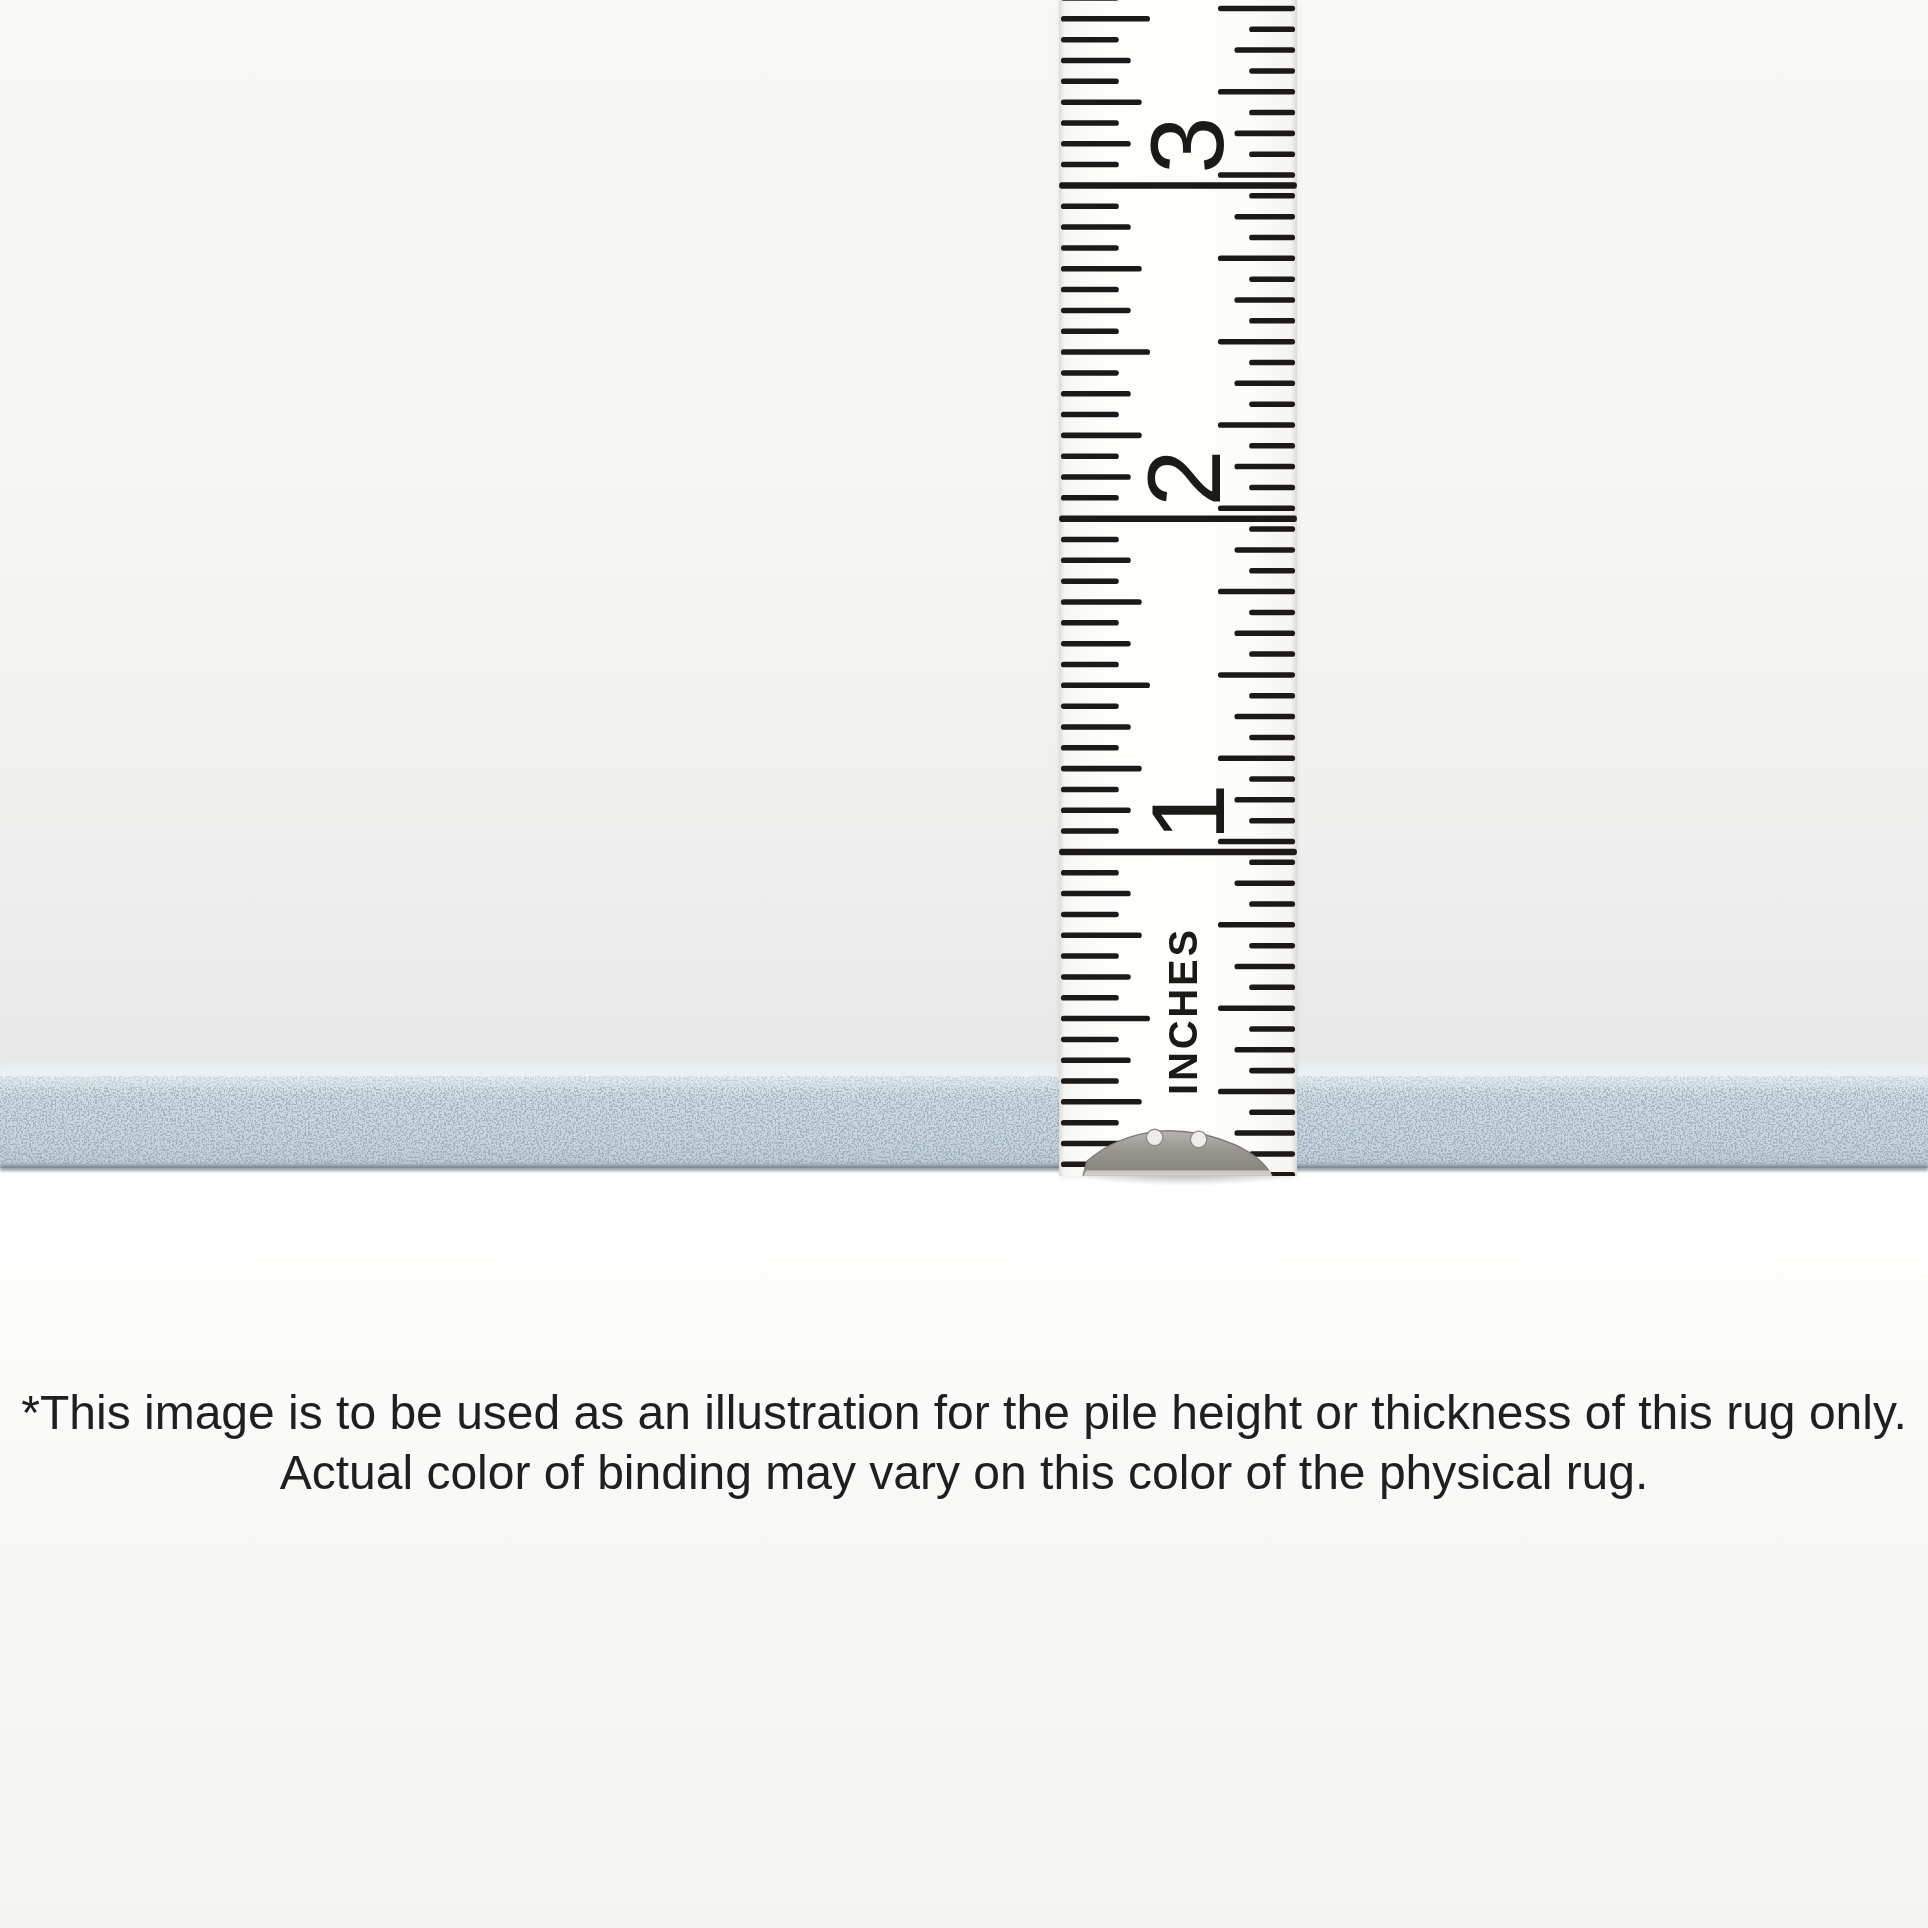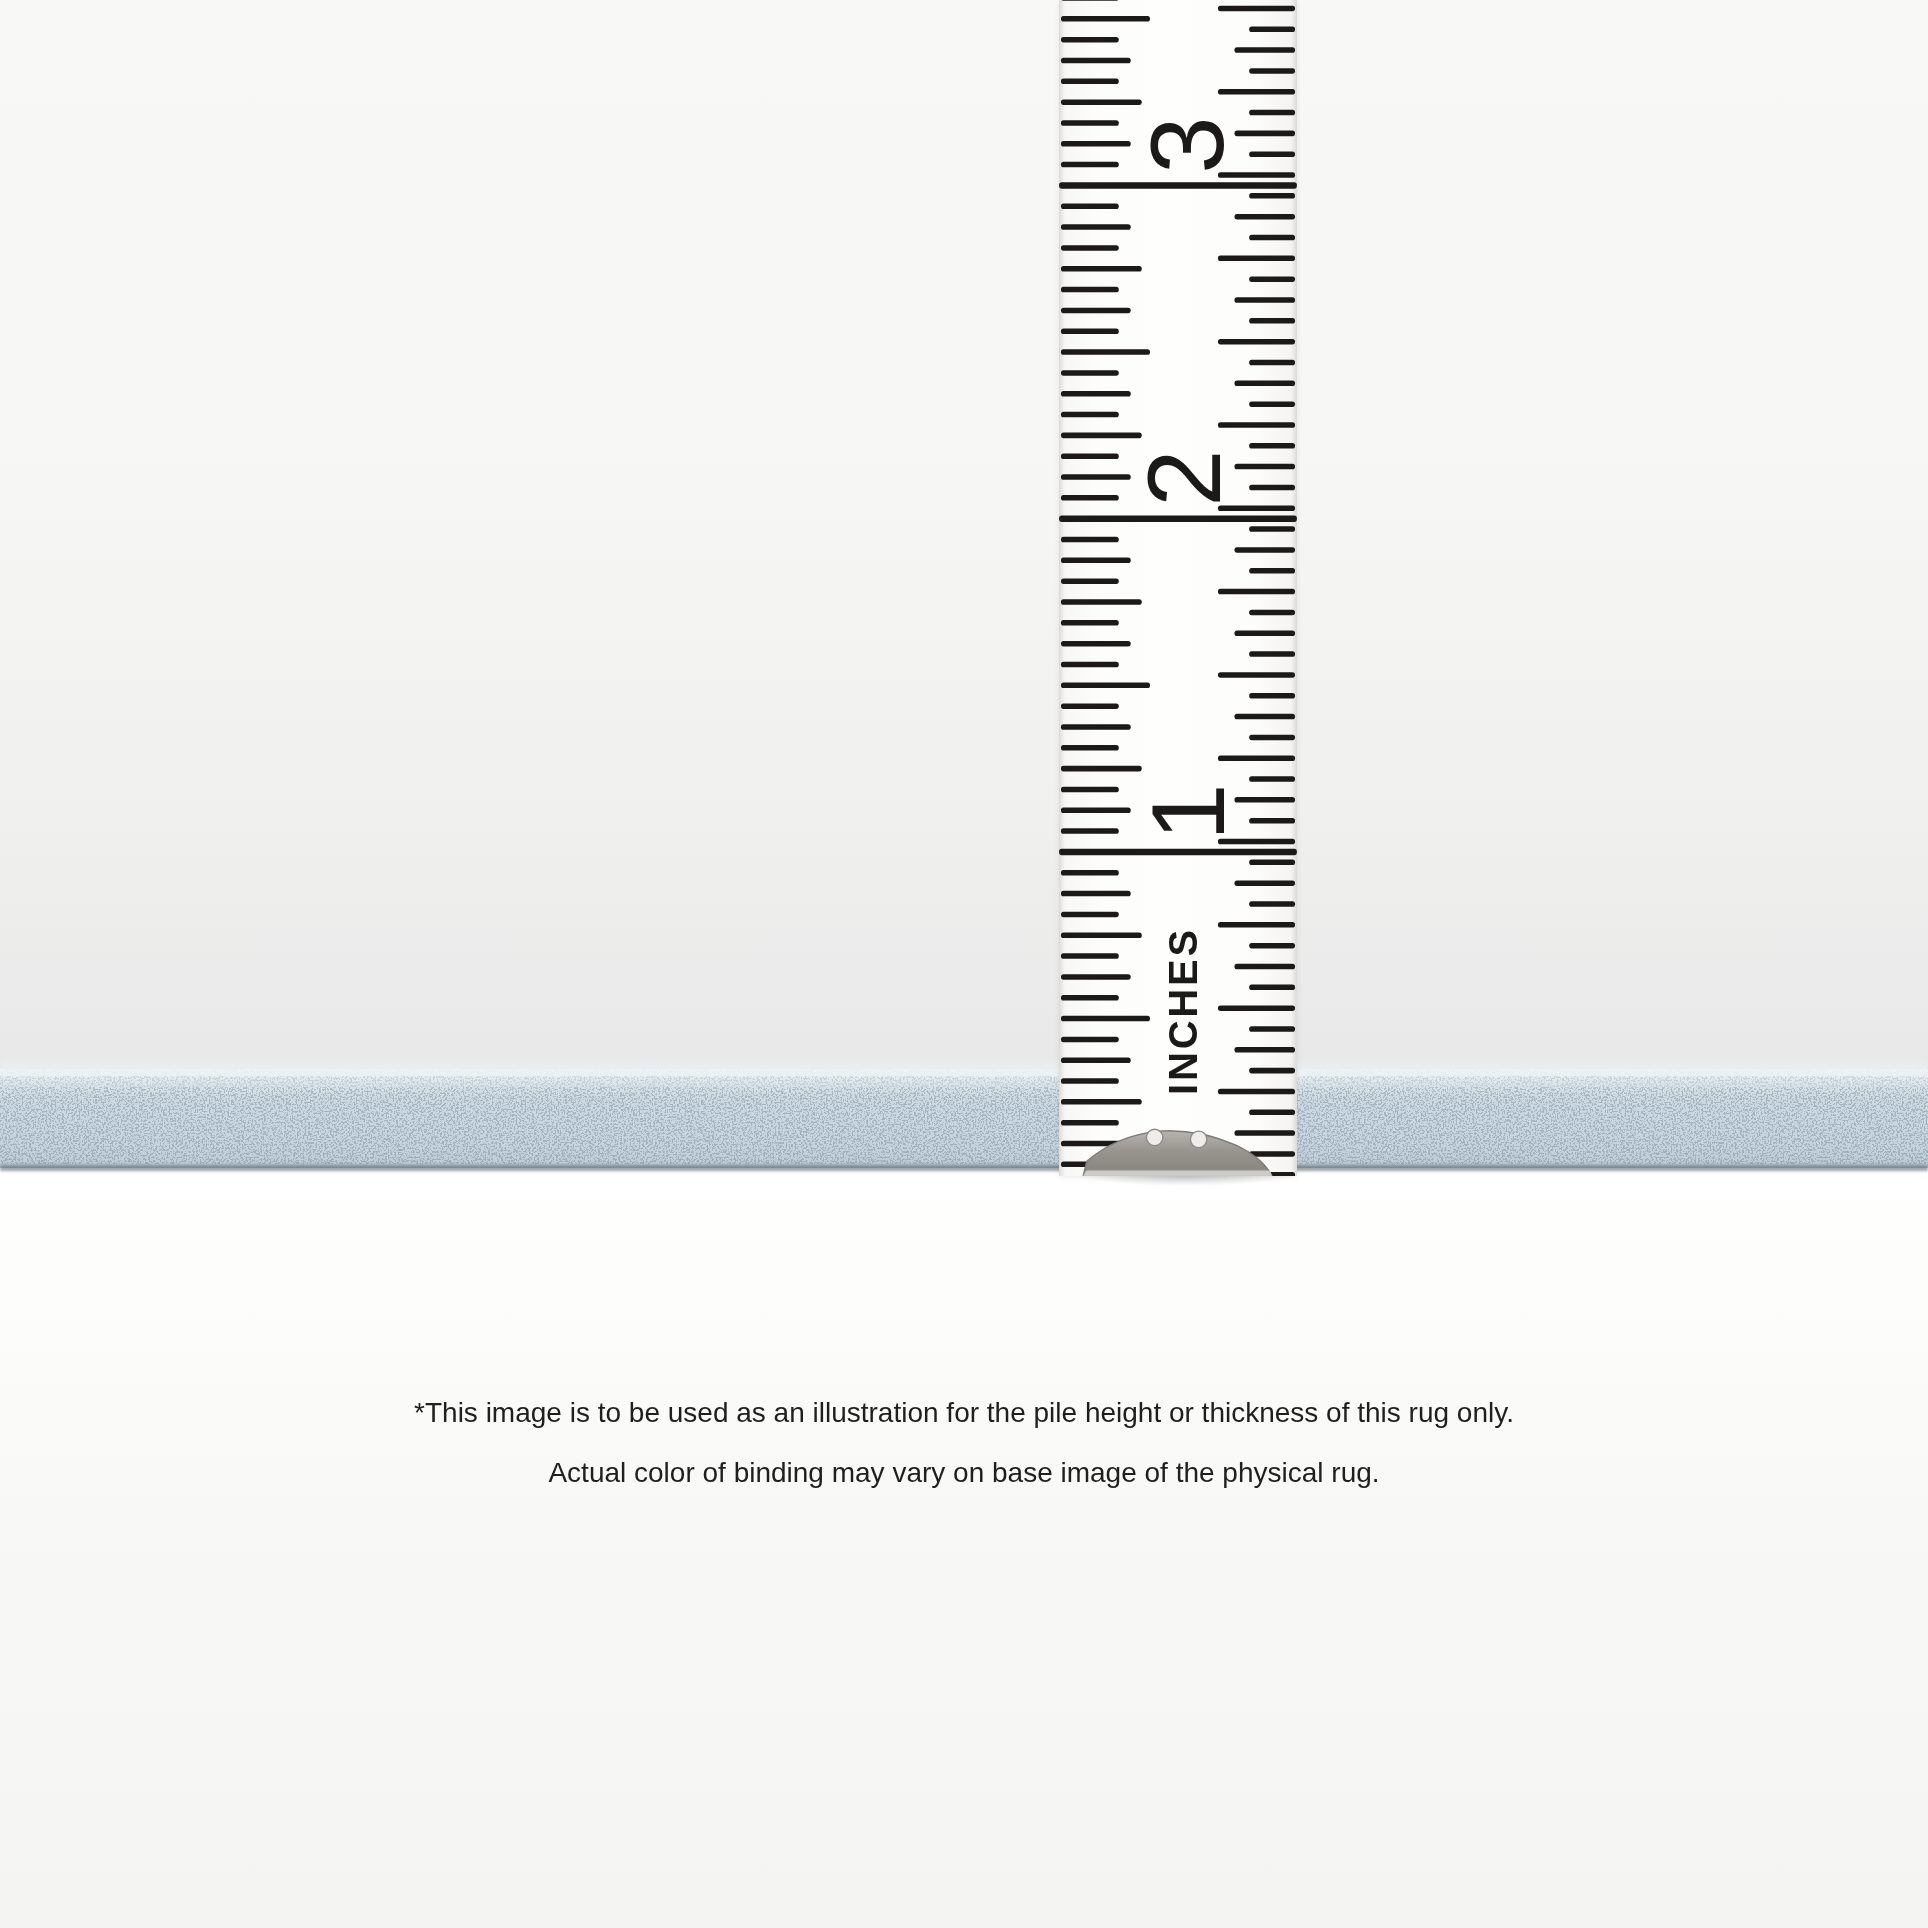--- a/index.html
+++ b/index.html
@@ -68,21 +68,21 @@
   .tab-svg{position:absolute;left:0;bottom:0;}
   .tab-contact-shadow{
     position:absolute;left:1070px;top:1164px;width:230px;height:22px;
     background:radial-gradient(ellipse at 50% 40%,rgba(70,75,80,.38) 0%,rgba(70,75,80,0) 70%);
   }
   
   .caption{
     position:absolute;left:0;top:1383px;width:1928px;
     text-align:center;
     color:#1f1f1f;
-    font-size:28px;
+    font-size:48px;
     line-height:60px;
     font-weight:500;
   }
 </style>
 </head>
 <body>
 
 <div class="scene">
 
   <div class="wall"></div>
@@ -243,17 +243,17 @@
       </defs>
       <path d="M 26 60 L 30 44 Q 62 16 108 11 Q 150 8 192 26 Q 222 40 232 60 Z" fill="url(#metalGrad)" stroke="#7e7b76" stroke-width="1.5"></path>
       <path d="M 26 60 L 232 60 L 230 54 L 30 54 Z" fill="#d6d4d0" opacity="0.8"></path>
       <circle cx="104" cy="18" r="9" fill="#eeedeb" stroke="#8f8c87" stroke-width="1.5"></circle>
       <circle cx="152" cy="20" r="9" fill="#eeedeb" stroke="#8f8c87" stroke-width="1.5"></circle>
     </svg>
   </div>
 
   <div class="caption">
     <div>*This image is to be used as an illustration for the pile height or thickness of this rug only.</div>
-    <div>Actual color of binding may vary on base image of the physical rug.</div>
+    <div>Actual color of binding may vary on this color of the physical rug.</div>
   </div>
 
 </div>
 
 
 </body></html>

